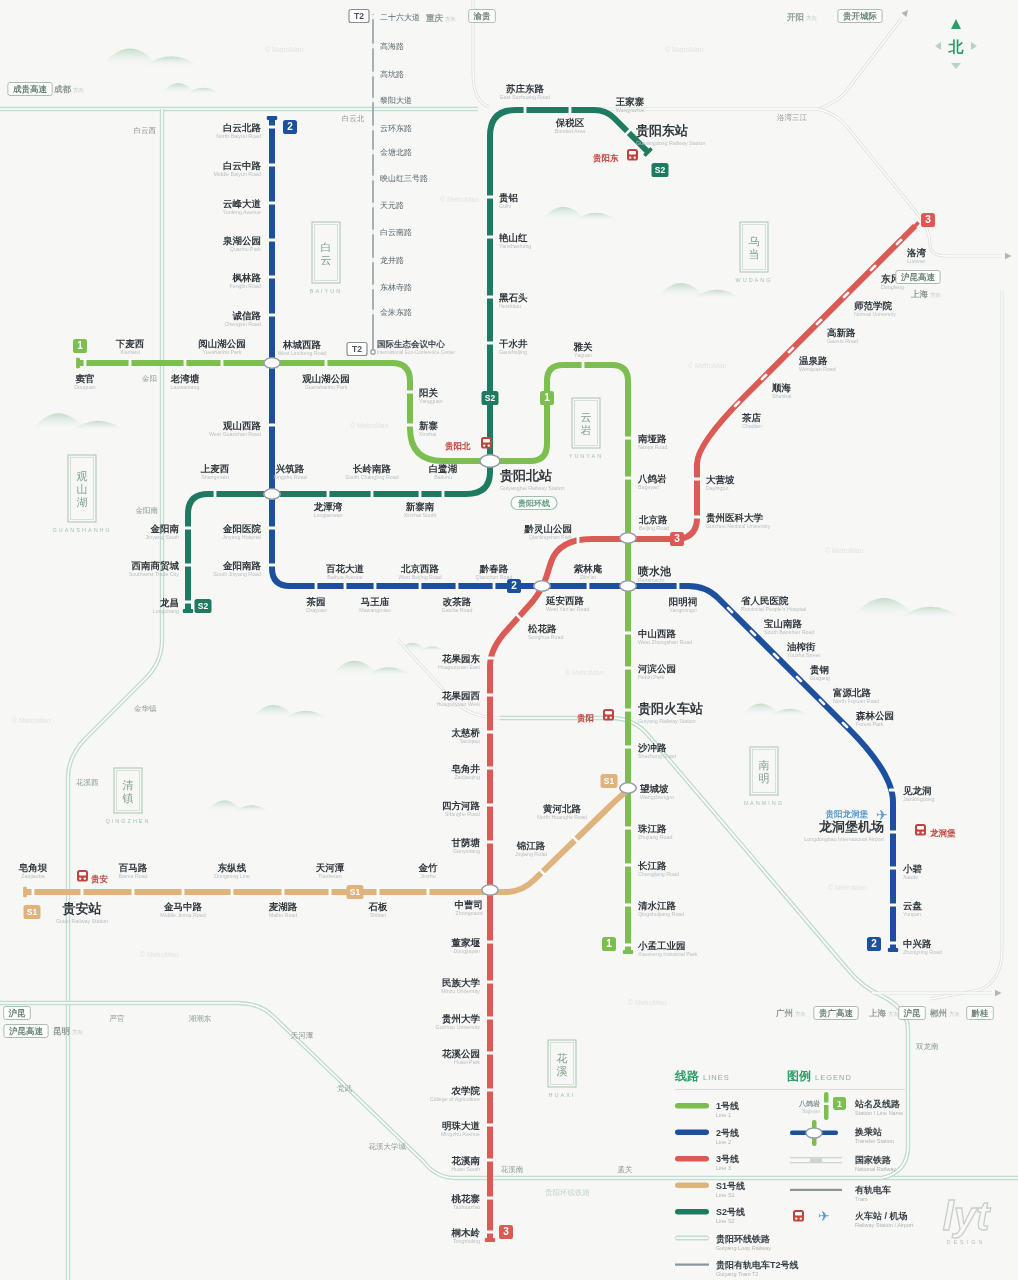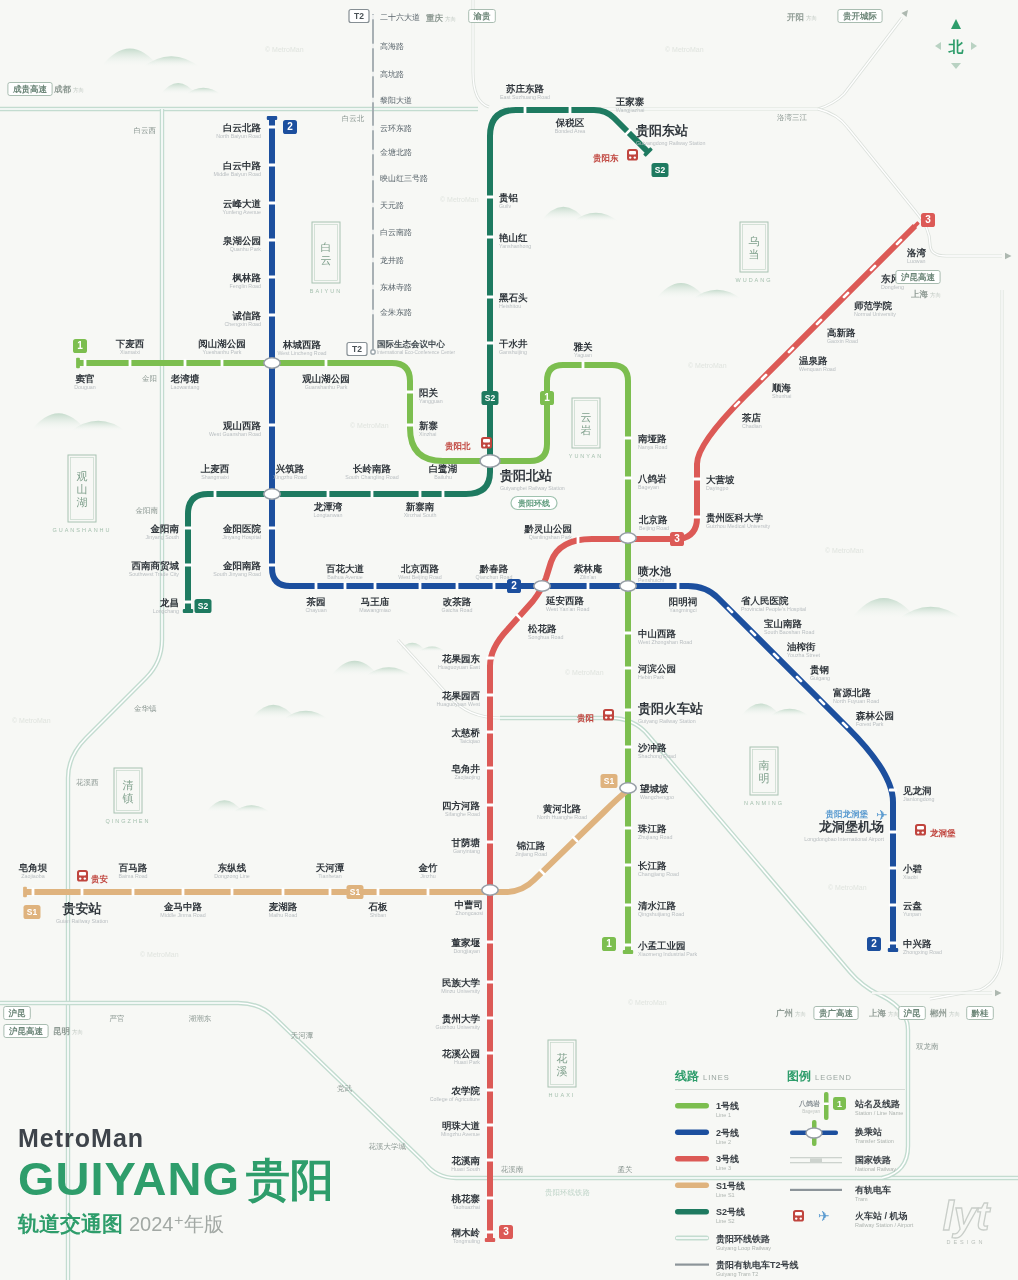--- a/index.html
+++ b/index.html
@@ -705,22 +705,13 @@
         </g>
         <text x="818" y="1221" fill="#5B9BD0" font-size="14" font-weight="400" text-anchor="start">✈</text>
         <text x="855" y="1219" fill="#3A4046" font-size="9" font-weight="600" text-anchor="start">火车站 / 机场</text>
         <text x="855" y="1227" fill="#AEB4B0" font-size="5.5" font-weight="400" text-anchor="start">Railway Station / Airport</text>
       </g>
       <g>
         <text x="966" y="1230" fill="none" font-size="40" font-weight="800" text-anchor="middle" font-style="italic" stroke="#C9CEC9" stroke-width="1.3">lyt</text>
         <text x="966" y="1244" fill="#B9BFBA" font-size="5.5" font-weight="500" text-anchor="middle" letter-spacing="3">DESIGN</text>
       </g>
     </svg>
-  <div class="titleblock">
-    <div class="metroman">MetroMan</div>
-    <div class="cityrow">
-      <span class="city-en">GUIYANG</span><span class="city-zh">贵阳</span>
-    </div>
-    <div class="subrow">
-      <span class="sub-zh">轨道交通图</span><span class="edition">2024⁺年版</span>
-    </div>
-  </div>
 </div>
 
 </body></html>

